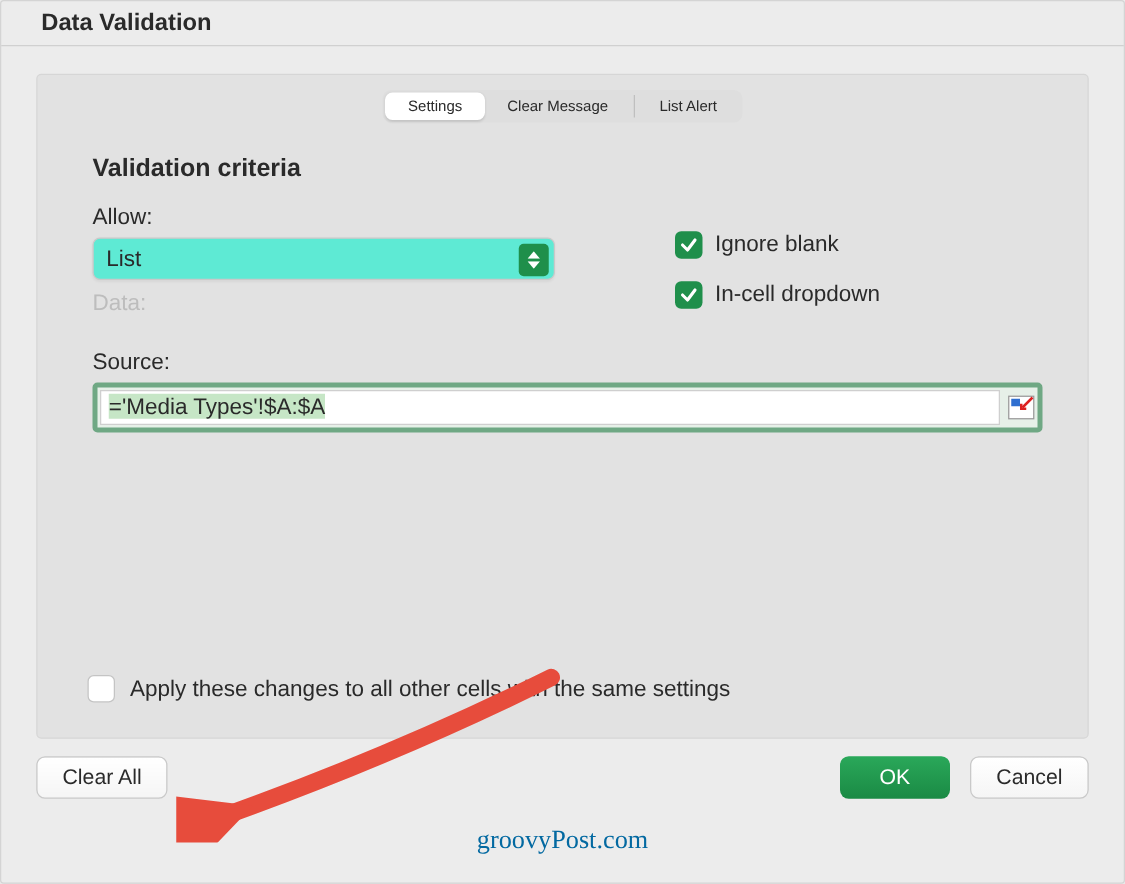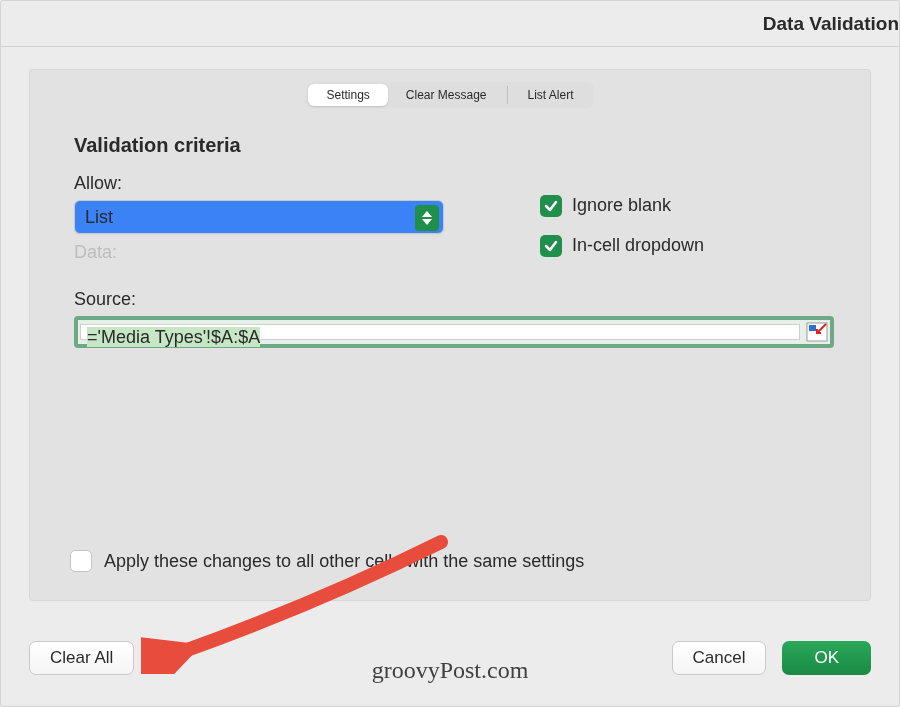--- a/index.html
+++ b/index.html
@@ -27,25 +27,26 @@
     background: var(--bg);
   }
   .window {
     width: 900px; height: 707px;
     background: var(--bg);
     border: 1px solid #d4d4d4;
     border-radius: 3px;
     position: relative;
   }
   .titlebar {
-    height: 46px;
+    height: 36px;
     border-bottom: 1px solid #d0d0d0;
-    display: flex; align-items: center; justify-content: flex-end;
+    display: flex; align-items: center; justify-content: flex-start;
     font-weight: 700;
     font-size: 19px;
+    padding-left: 32px;
   }
   .content {
     padding: 22px 28px 0 28px;
   }
   .panel {
     background: var(--panel);
     border: 1px solid #d6d6d6;
     border-radius: 4px;
     padding: 0 24px 28px 24px;
     position: relative;
@@ -89,21 +90,21 @@
   .row { display:flex; }
   .left-col { width: 378px; padding-left: 20px; }
   .right-col { padding-left: 108px; padding-top: 30px; }
   .field-label { font-size: 18px; margin-top: 8px; margin-bottom: 6px; }
   .field-label.muted { color: var(--muted); }
 
   .select-shell {
     position: relative;
     width: 370px;
     height: 34px;
-    background: #3b82f6;
+    background: #5eead4;
     border: 1px solid var(--border);
     border-radius: 6px;
     display: flex; align-items: center;
     padding: 0 10px;
     box-shadow: 0 1px 2px rgba(0,0,0,0.05);
   }
   .select-shell.disabled {
     background: #f0f0f0;
     color: var(--muted);
     border-color: #d7d7d7;
@@ -143,21 +144,21 @@
     margin-top: 6px;
     border: 4px solid var(--focus);
     border-radius: 4px;
     background: #e6f0e8;
     padding: 2px;
     display:flex; align-items:center;
     width: 760px;
   }
   .source-input {
     flex:1;
-    height: 16px;
+    height: 28px;
     border: 1px solid #cfcfcf;
     background: #fff;
     padding: 2px 6px;
     font-size: 18px;
     font-family: inherit;
   }
   .source-input .hl { background: #c6e6c6; }
   .range-icon {
     width: 22px; height: 20px;
     margin-left: 6px;
@@ -179,38 +180,37 @@
   .btn {
     height: 34px;
     padding: 0 20px;
     border-radius: 7px;
     border: 1px solid #c9c9c9;
     background: linear-gradient(#ffffff, #f5f5f5);
     font-size: 17px;
     display:flex; align-items:center; justify-content:center;
     cursor: pointer;
     user-select: none;
-    margin-top: 26px;
   }
   .btn.primary {
     background: linear-gradient(#2aa85a, #1a8a44);
     border: none;
     color: #fff;
     padding: 0 32px;
   }
   .footer .spacer { flex:1; }
   .footer .btn + .btn { margin-left: 16px; }
 
   .watermark {
     position: absolute;
     left: 50%; transform: translateX(-50%);
     bottom: 22px;
     font-family: Georgia, 'Times New Roman', serif;
-    font-size: 24px;
-    color: #404040;
+    font-size: 21px;
+    color: #0369a1;
     pointer-events: none;
   }
   .arrow-overlay {
     position: absolute;
     pointer-events: none;
   }
 </style>
 </head>
 <body>
 
@@ -293,22 +293,22 @@
         <div class="cb unchecked"></div>
         <span>Apply these changes to all other cells with the same settings</span>
       </div>
 
     </div>
   </div>
 
   <div class="footer">
     <div class="btn">Clear All</div>
     <div class="spacer"></div>
+    <div class="btn primary">OK</div>
     <div class="btn">Cancel</div>
-    <div class="btn primary">OK</div>
   </div>
 
   <svg class="arrow-overlay" style="left:140px; top:533px;" width="315" height="140" viewBox="0 0 315 140">
     <defs>
       <marker id="ah" markerWidth="12" markerHeight="12" refX="2" refY="6" orient="auto">
         <path d="M0 6 L12 0 L9 6 L12 12 Z" fill="#e74c3c"></path>
       </marker>
     </defs>
     <path d="M300 8 Q 175 70 35 120" stroke="#e74c3c" stroke-width="14" fill="none" marker-end="url(#ah)" stroke-linecap="round"></path>
   </svg>

